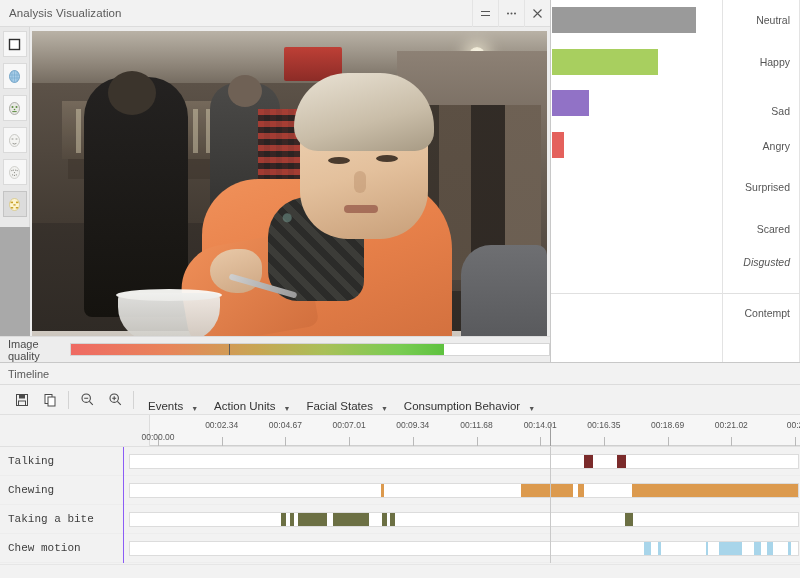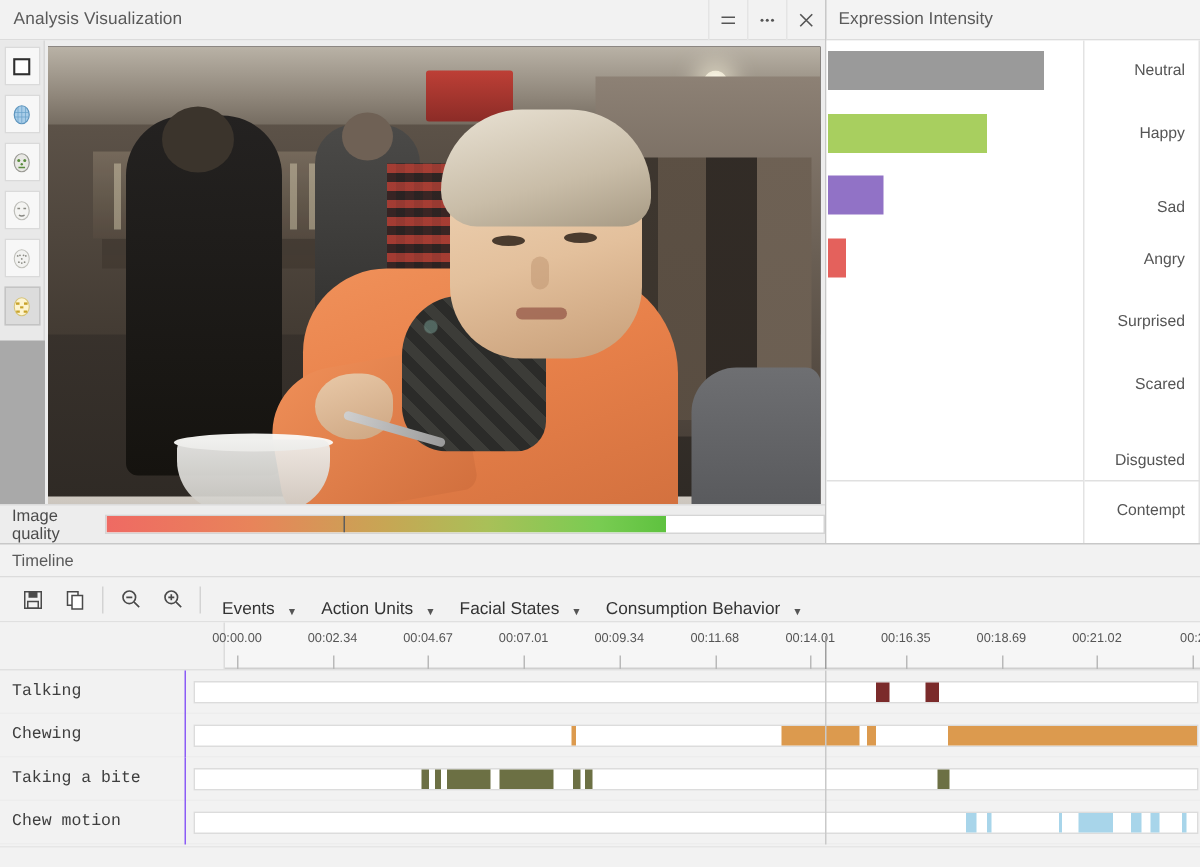--- a/index.html
+++ b/index.html
@@ -329,23 +329,20 @@
       <div class="quality-strip">
         <span class="quality-label">Image quality</span>
         <div class="quality-track">
           <div class="quality-fill" id="quality-fill" style="width: 78%;"></div>
           <div class="quality-tick" id="quality-tick" style="left: 33%;"></div>
         </div>
       </div>
     </div>
 
     <div class="expr-panel">
-      <div class="expr-titlebar">
-        <span class="expr-title">Expression Intensity</span>
-      </div>
       <div class="expr-chart">
         <div class="bars-area" id="bars-area">
             <div class="bar-row" style="top: 6.7px; height: 25.9625px;">
               <div class="bar" style="width: 144.48px; background: rgb(154, 154, 154);"></div>
             </div>
             <div class="bar-row" style="top: 48.575px; height: 25.9625px;">
               <div class="bar" style="width: 105.84px; background: rgb(168, 207, 95);"></div>
             </div>
             <div class="bar-row" style="top: 90.45px; height: 25.9625px;">
               <div class="bar" style="width: 36.96px; background: rgb(145, 114, 198);"></div>
@@ -356,21 +353,21 @@
             <div class="expr-sep" style="top: 293.125px;"></div>
           </div>
         <div class="labels-area" id="labels-area">
           <div class="expr-right-edge"></div>
         <div class="expr-label" style="top: 13.9375px;">Neutral</div>
             <div class="expr-label" style="top: 55.8125px;">Happy</div>
             <div class="expr-label" style="top: 105px;">Sad</div>
             <div class="expr-label" style="top: 139.562px;">Angry</div>
             <div class="expr-label" style="top: 181.438px;">Surprised</div>
             <div class="expr-label" style="top: 223.312px;">Scared</div>
-            <div class="expr-label" style="top: 274px;">Disgusted</div>
+            <div class="expr-label" style="top: 256px; font-style: italic;">Disgusted</div>
             <div class="expr-label" style="top: 307.062px;">Contempt</div>
             <div class="expr-sep" style="top: 293.125px;"></div>
           </div>
       </div>
     </div>
   </div>
 
   <div class="timeline">
     <div class="tl-titlebar">
       <span class="tl-title">Timeline</span>
@@ -419,21 +416,21 @@
       <div class="tb-menu">
         <span>Consumption Behavior</span>
         <span class="tb-caret">▼</span>
       </div>
     </div>
 
     <div class="ruler" id="ruler">
       <div class="ruler-left"></div>
       <div class="ruler-baseline"></div>
     <div class="tick" style="left: 158px;"></div>
-        <div class="tick-label" style="left: 158px;">00:00.00</div>
+        <div class="tick-label" style="left: 158px; margin-top: 12px;">00:00.00</div>
         <div class="tick" style="left: 221.7px;"></div>
         <div class="tick-label" style="left: 221.7px;">00:02.34</div>
         <div class="tick" style="left: 285.4px;"></div>
         <div class="tick-label" style="left: 285.4px;">00:04.67</div>
         <div class="tick" style="left: 349.1px;"></div>
         <div class="tick-label" style="left: 349.1px;">00:07.01</div>
         <div class="tick" style="left: 412.8px;"></div>
         <div class="tick-label" style="left: 412.8px;">00:09.34</div>
         <div class="tick" style="left: 476.5px;"></div>
         <div class="tick-label" style="left: 476.5px;">00:11.68</div>

